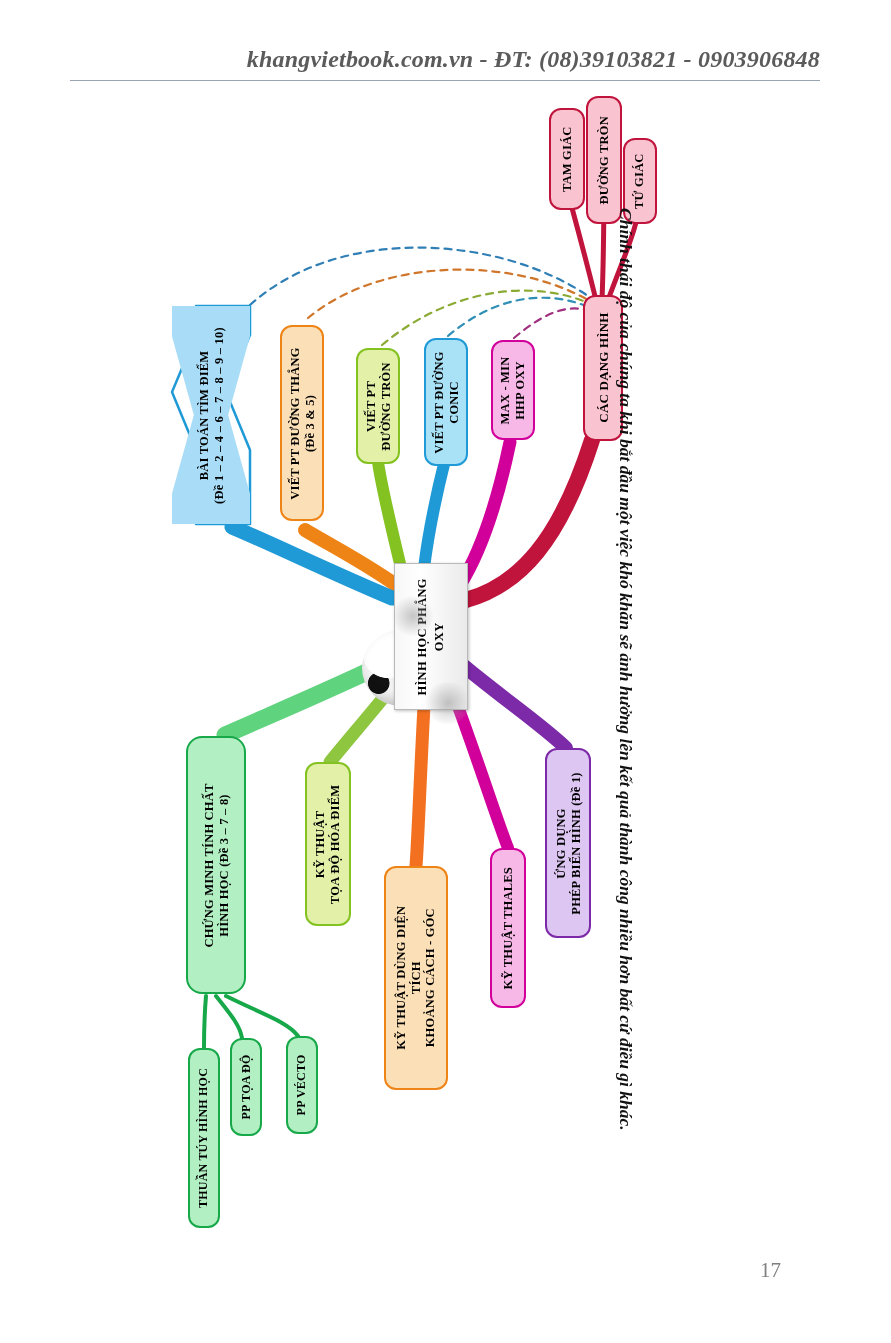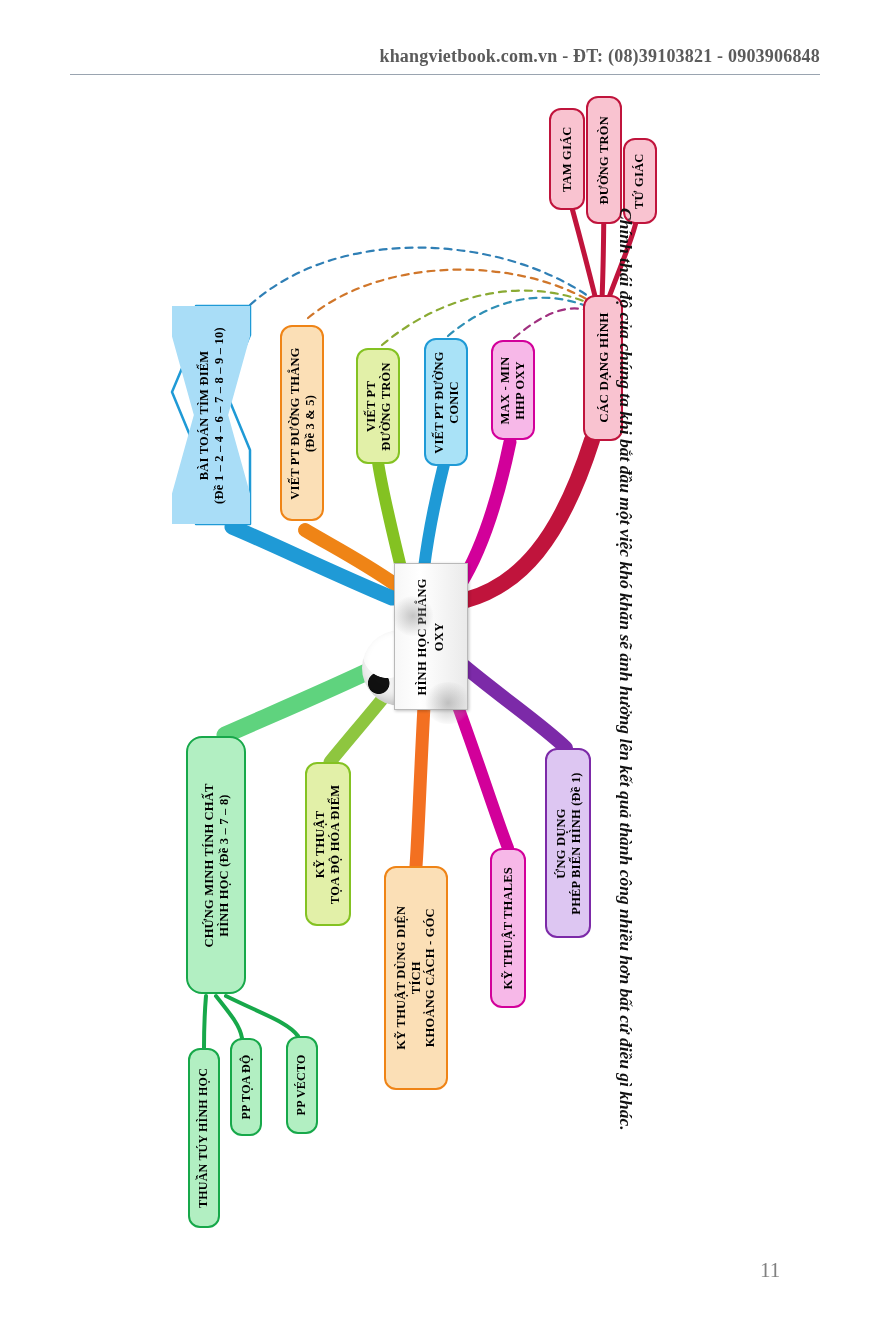--- a/index.html
+++ b/index.html
@@ -21,22 +21,23 @@
     position: absolute;
     left: 70px;
     top: 46px;
     width: 750px;
     text-align: right;
     border-bottom: 1.5px solid #9aa4b0;
     padding-bottom: 7px;
   }
   #header .hdr-text {
     font-family: "Liberation Serif", serif;
+    font-style: italic;
     font-weight: bold;
-    font-size: 18px;
+    font-size: 24px;
     color: #5b5b5b;
     letter-spacing: 0.2px;
   }
 
   
   #quote {
     position: absolute;
     left: 646px;
     top: 208px;
     width: 985px;
@@ -289,13 +290,13 @@
   <span class="lbl" style="font-size:12.5px;">KỸ THUẬT THALES</span>
 </div>
 
 <div class="node rrect" style="left:545px;top:748px;width:46px;height:190px;background:#ddc6f2;border-color:#7c2aa8;border-width:2.5px;">
   <span class="lbl" style="font-size:12.5px;text-align:center;">ỨNG DỤNG
 PHÉP BIẾN HÌNH (Đề 1)</span>
 </div>
 
 <div id="quote">Chính thái độ của chúng ta khi bắt đầu một việc khó khăn sẽ ảnh hưởng lên kết quả thành công nhiều hơn bất cứ điều gì khác.</div>
 
-<div id="page-number">11</div>
+<div id="page-number">17</div>
 
 </body></html>

